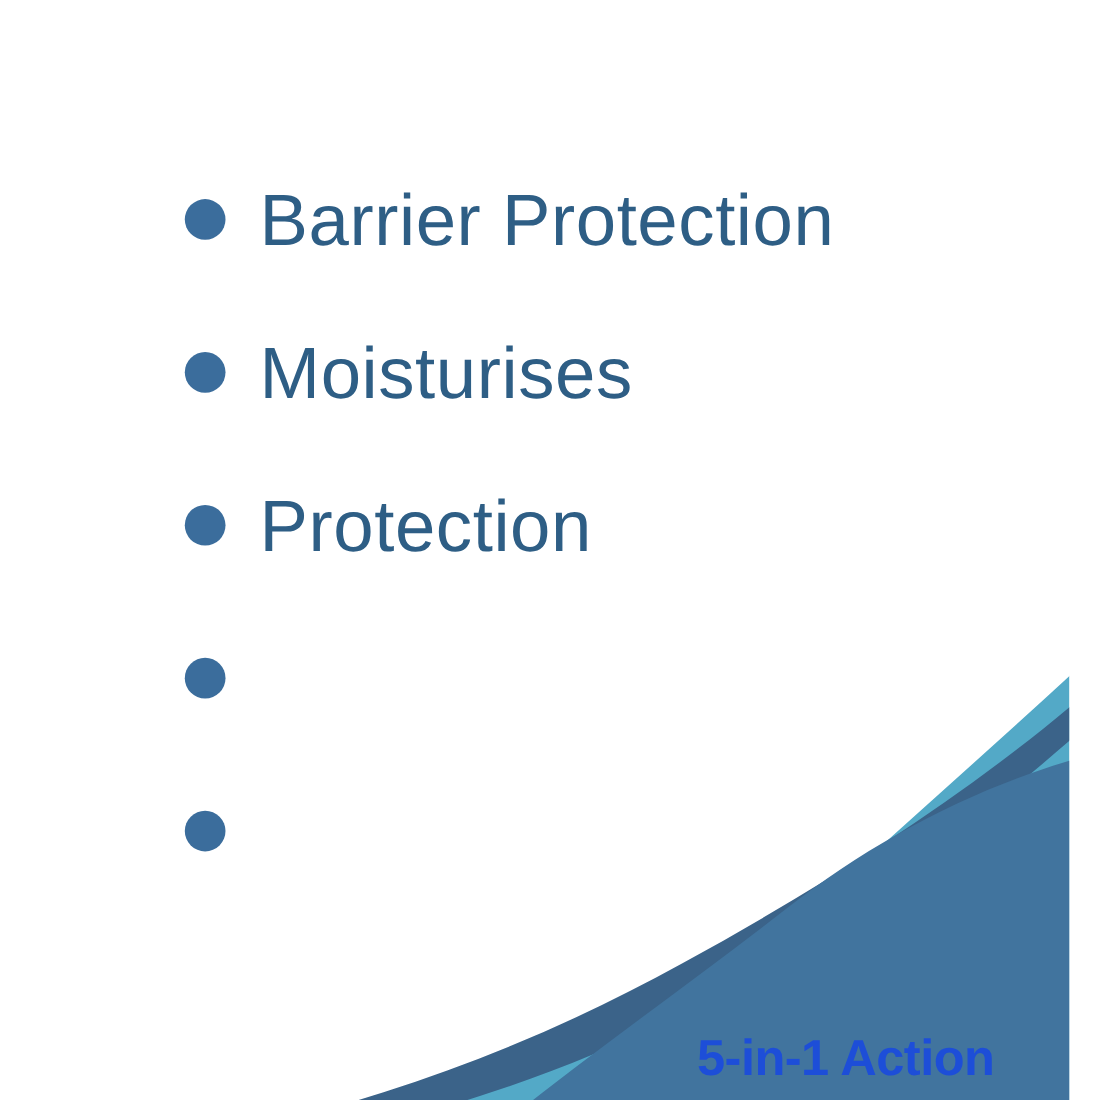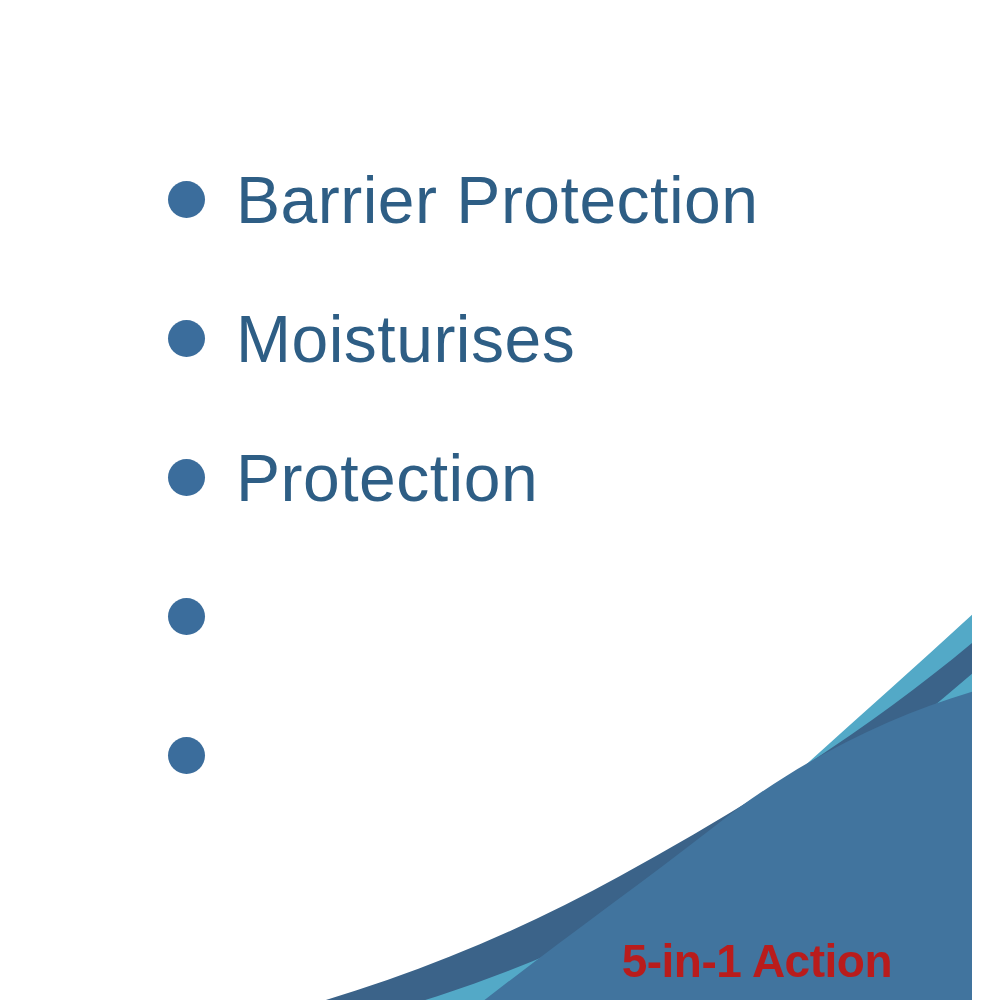--- a/index.html
+++ b/index.html
@@ -57,28 +57,28 @@
     font-weight: 400;
     line-height: 1;
     letter-spacing: 0.5px;
     color: #2e5e85;
     white-space: nowrap;
   }
 
   
   #footer-tag {
     position: absolute;
-    right: 80px;
+    right: 68px;
     bottom: 56px;
     z-index: 4;
     font-family: "Liberation Sans", sans-serif;
     font-size: 46px;
     font-weight: 700;
     letter-spacing: -0.5px;
-    color: #b91c1c;
+    color: #1d4ed8;
     white-space: nowrap;
   }
 </style>
 </head>
 <body>
 
 <div id="canvas">
 
   <svg id="waves" viewBox="0 0 1000 1000" preserveAspectRatio="none" aria-hidden="true">
 

